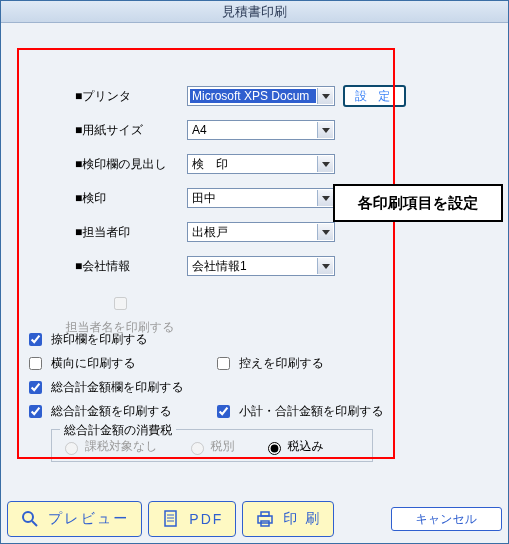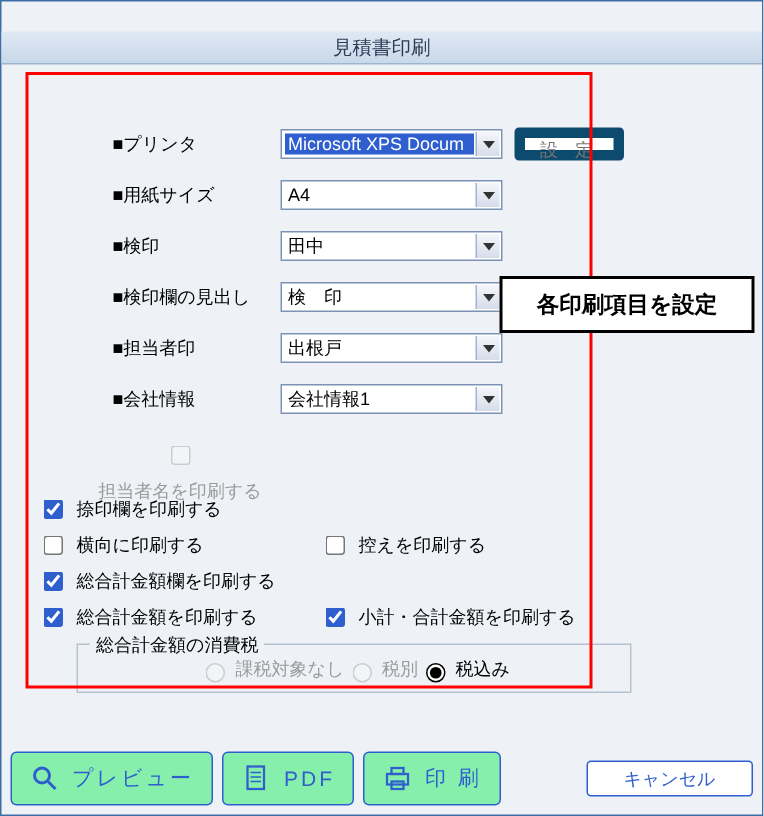--- a/index.html
+++ b/index.html
@@ -17,21 +17,20 @@
     background: #eef2f7;
   }
   .titlebar {
     height: 22px;
     background: linear-gradient(to bottom, #dfe9f5, #c9d8ea);
     border-bottom: 1px solid #9fb4cf;
     text-align: center;
     line-height: 22px;
     font-size: 13px;
     color: #2b3a55;
-    margin-top: 20px;
   }
   .client {
     position: absolute;
     inset: 22px 0 0 0;
     padding: 12px;
   }
   .frame-red {
     position: absolute;
     left: 16px;
     top: 47px;
@@ -88,23 +87,23 @@
   .caret::after {
     content: "";
     border-left: 4px solid transparent;
     border-right: 4px solid transparent;
     border-top: 5px solid #333;
   }
   .btn-set {
     margin-left: 8px;
     height: 22px;
     padding: 0 10px;
-    border: 7px solid #0c4a6e;
-    background: #fff;
-    color: #737373;
+    border: 2px solid #0c4a6e;
+    background: #fff;
+    color: #3b82f6;
     border-radius: 3px;
     font-size: 12px;
     letter-spacing: 4px;
     cursor: pointer;
   }
   .options {
     position: absolute;
     left: 24px;
     top: 280px;
     width: 360px;
@@ -121,26 +120,27 @@
     gap: 6px;
     width: 190px;
   }
   .chk input[type="checkbox"] {
     width: 13px; height: 13px;
     accent-color: #2f5fcf;
   }
   .chk.disabled { color: #9a9a9a; flex-direction: column; }
   .tax-group {
     margin: 6px 0 0 26px;
-    width: 370px;
+    width: 322px;
     border: 1px solid #b7c2d0;
     padding: 8px 8px 6px 8px;
     position: relative;
     display: flex;
-    justify-content: center;
+    gap: 28px;
+    justify-content: flex-start;
   }
   .tax-group .legend {
     position: absolute;
     top: -8px;
     left: 8px;
     background: #eef2f7;
     padding: 0 4px;
     font-size: 12px;
   }
   .radio {
@@ -180,21 +180,21 @@
     bottom: 6px;
     right: 6px;
     display: flex;
     align-items: center;
     gap: 6px;
   }
   .btn-main {
     height: 36px;
     padding: 0 12px;
     border: 1px solid #2f5fcf;
-    background: #86efac;
+    background: #fef9c3;
     color: #2f5fcf;
     border-radius: 4px;
     display: flex;
     align-items: center;
     gap: 8px;
     font-size: 14px;
     letter-spacing: 2px;
     cursor: pointer;
   }
   .btn-cancel {
@@ -233,31 +233,31 @@
 
       <div class="row">
         <span class="lbl">■用紙サイズ</span>
         <div class="select-blue">
           <span class="txt">A4</span>
           <span class="caret"></span>
         </div>
       </div>
 
       <div class="row">
+        <span class="lbl">■検印欄の見出し</span>
+        <div class="select-blue">
+          <span class="txt">検　印</span>
+          <span class="caret"></span>
+        </div>
+      </div>
+
+      <div class="row">
         <span class="lbl">■検印</span>
         <div class="select-blue">
           <span class="txt">田中</span>
-          <span class="caret"></span>
-        </div>
-      </div>
-
-      <div class="row">
-        <span class="lbl">■検印欄の見出し</span>
-        <div class="select-blue">
-          <span class="txt">検　印</span>
           <span class="caret"></span>
         </div>
       </div>
 
       <div class="row">
         <span class="lbl">■担当者印</span>
         <div class="select-blue">
           <span class="txt">出根戸</span>
           <span class="caret"></span>
         </div>

